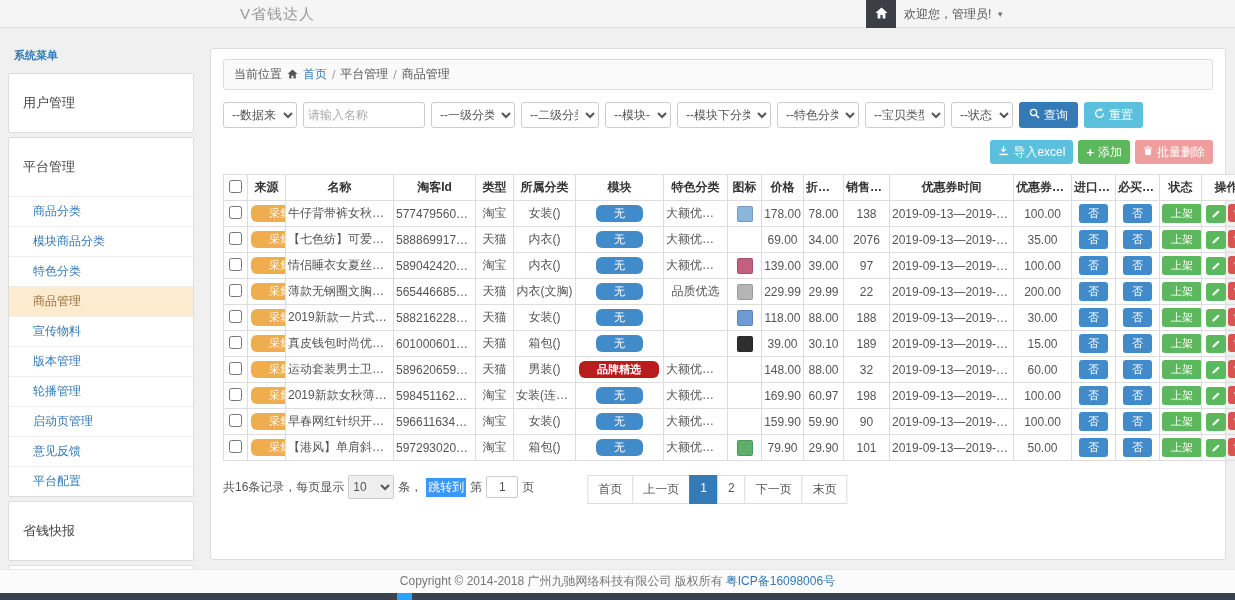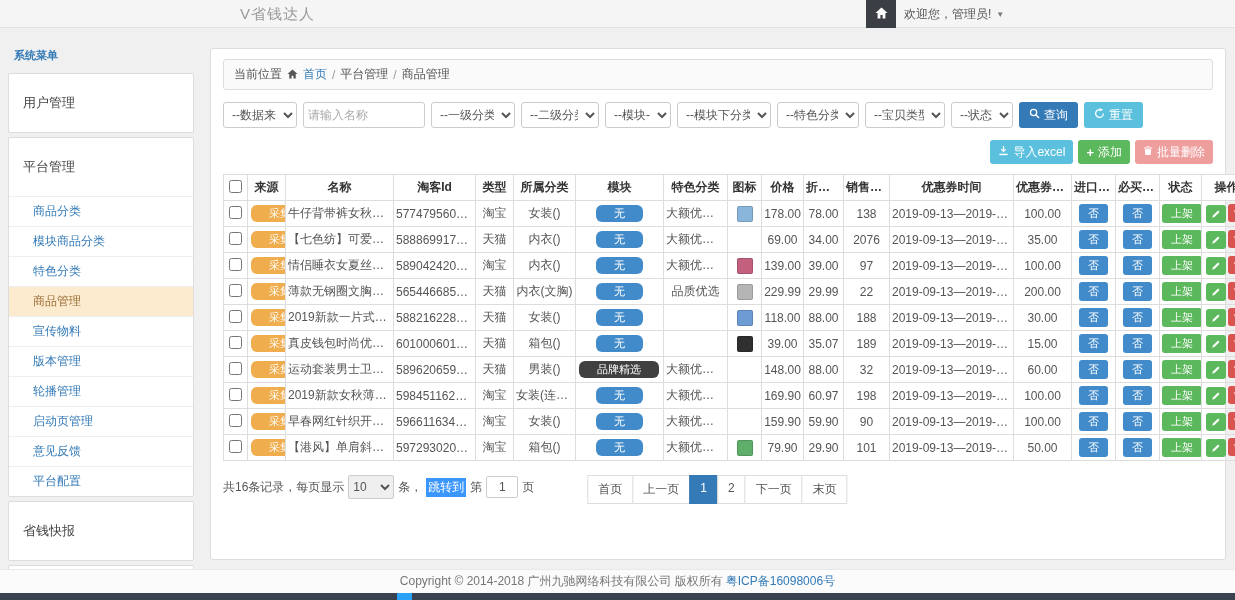--- a/index.html
+++ b/index.html
@@ -379,21 +379,21 @@
             <td><input type="checkbox" style=""></td>
             <td><span class="badge" style="background: rgb(240, 173, 78);">采集</span></td>
             <td class="name-cell">真皮钱包时尚优雅女士...</td>
             <td>601000601341</td>
             <td>天猫</td>
             <td>箱包()</td>
             <td><span class="badge" style="background: rgb(66, 139, 202);">无</span></td>
             <td></td>
             <td><span class="thumb" style="background: rgb(47, 47, 47);"></span></td>
             <td>39.00</td>
-            <td>35.07</td>
+            <td>30.10</td>
             <td>189</td>
             <td>2019-09-13—2019-09-20</td>
             <td>15.00</td>
             <td><span class="btn-xs" style="background: rgb(66, 139, 202);">否</span></td>
             <td><span class="btn-xs" style="background: rgb(66, 139, 202);">否</span></td>
             <td><span class="btn-xs" style="background: rgb(92, 184, 92);">上架</span></td>
             <td><span class="op-btn" style="background: rgb(92, 184, 92);">
                 <svg width="10" height="10" viewBox="0 0 12 12">
                   <path d="M1.5 10.5l.8-2.6 6.2-6.2 1.8 1.8-6.2 6.2-2.6.8z" fill="#fff"></path>
                 </svg>
@@ -403,21 +403,21 @@
                 </svg>
               </span></td>
           </tr>
           <tr>
             <td><input type="checkbox" style=""></td>
             <td><span class="badge" style="background: rgb(240, 173, 78);">采集</span></td>
             <td class="name-cell">运动套装男士卫衣初秋...</td>
             <td>589620659791</td>
             <td>天猫</td>
             <td>男装()</td>
-            <td><span class="badge" style="background: #404040;">品牌精选</span><span class="badge" style="background: rgb(92, 184, 92);">爱上运动</span></td>
+            <td><span class="badge" style="background: #b91c1c; font-weight: bold;">品牌精选</span><span class="badge" style="background: rgb(92, 184, 92);">爱上运动</span></td>
             <td>大额优惠券</td>
             <td></td>
             <td>148.00</td>
             <td>88.00</td>
             <td>32</td>
             <td>2019-09-13—2019-09-15</td>
             <td>60.00</td>
             <td><span class="btn-xs" style="background: rgb(66, 139, 202);">否</span></td>
             <td><span class="btn-xs" style="background: rgb(66, 139, 202);">否</span></td>
             <td><span class="btn-xs" style="background: rgb(92, 184, 92);">上架</span></td>

